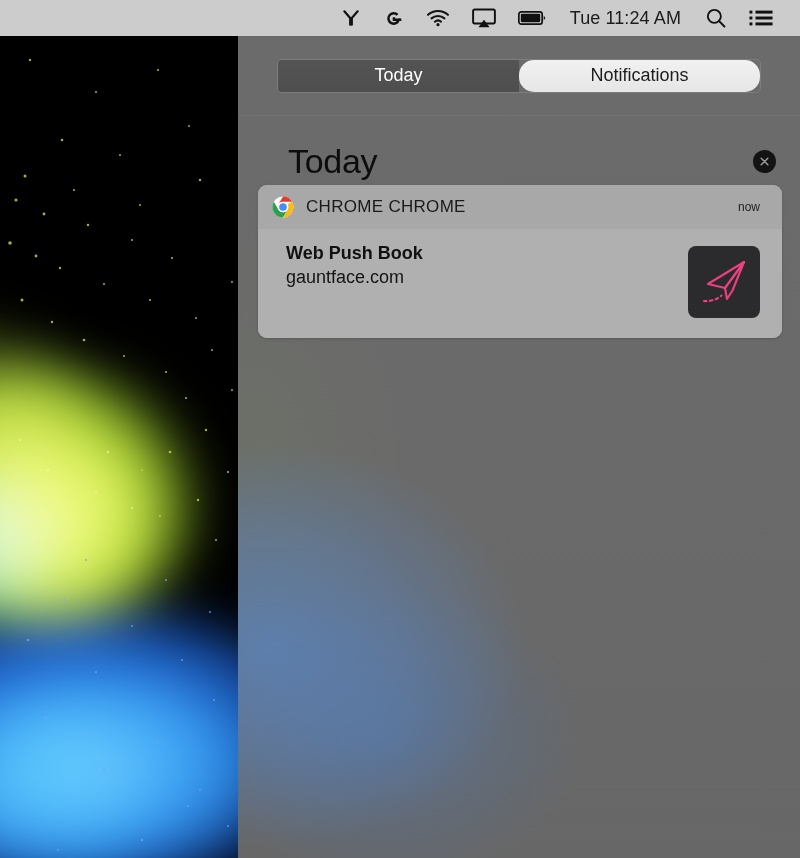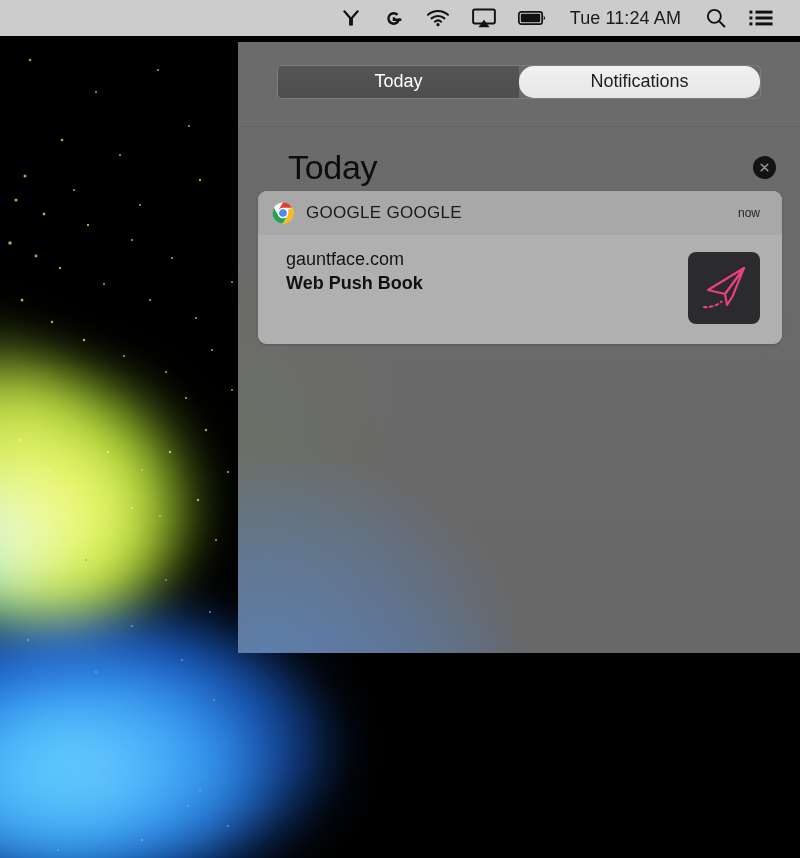--- a/index.html
+++ b/index.html
@@ -115,29 +115,28 @@
     padding: 0 13px;
     white-space: nowrap;
   }
 
   
   #notification-center {
     position: absolute;
     left: 238px;
     top: 36px;
     width: 562px;
-    height: 611px;
+    height: 822px;
     background:
       radial-gradient(ellipse 330px 260px at 30px 610px, rgba(86,140,215,0.60) 0%, rgba(86,140,215,0.33) 42%, rgba(86,140,215,0.0) 78%),
       radial-gradient(ellipse 260px 200px at 150px 700px, rgba(70,125,205,0.35) 0%, rgba(70,125,205,0.0) 75%),
       radial-gradient(ellipse 200px 300px at 10px 430px, rgba(120,140,90,0.16) 0%, rgba(120,140,90,0.0) 80%),
       linear-gradient(180deg, #6b6b6b 0%, #6a6a6a 55%, #676767 100%);
     z-index: 30;
     overflow: hidden;
-    margin-top: 6px;
   }
 
   
   #tab-bar {
     position: absolute;
     left: 0; top: 0;
     width: 562px; height: 79px;
     display: flex;
     align-items: center;
     justify-content: center;
@@ -396,27 +395,27 @@
         <div id="chrome-icon">
           <svg width="22" height="22" viewBox="0 0 48 48">
             <circle cx="24" cy="24" r="23" fill="#ffffff"></circle>
             <path d="M24 1 A23 23 0 0 1 43.92 12.5 L24 12.5 A11.5 11.5 0 0 0 14.04 18.26 Z" fill="#e33b2e"></path>
             <path d="M4.08 12.5 A23 23 0 0 0 24 47 L33.96 29.74 A11.5 11.5 0 0 1 14.04 29.74 Z" fill="#2ba14f"></path>
             <path d="M43.92 12.5 A23 23 0 0 1 24 47 L33.96 29.74 A11.5 11.5 0 0 0 33.96 18.26 Z" fill="#f8bc14"></path>
             <circle cx="24" cy="24" r="11.5" fill="#ffffff"></circle>
             <circle cx="24" cy="24" r="8.4" fill="#4b8bf5"></circle>
           </svg>
         </div>
-        <div id="card-app-name">GOOGLE GOOGLE</div>
+        <div id="card-app-name">CHROME CHROME</div>
         <div id="card-timestamp">now</div>
       </div>
       <div id="card-body">
         <div id="card-text-col">
+          <div id="card-title">Web Push Book</div>
           <div id="card-site">gauntface.com</div>
-          <div id="card-title">Web Push Book</div>
         </div>
         <div id="card-thumb">
           <svg width="56" height="56" viewBox="0 0 56 56">
             <g fill="none" stroke="#ec4080" stroke-width="2.1" stroke-linejoin="round" stroke-linecap="round">
               <path d="M48 8 L12 30 L29 34 Z"></path>
               <path d="M48 8 L29 34 L31 45 L36.5 36.5 Z"></path>
               <path d="M48 8 L29 34"></path>
             </g>
             <path d="M8 47 C13 47.5 20 46.5 25.5 41.5" fill="none" stroke="#ec4080" stroke-width="2.1" stroke-linecap="round" stroke-dasharray="2.6 3.4"></path>
           </svg>

